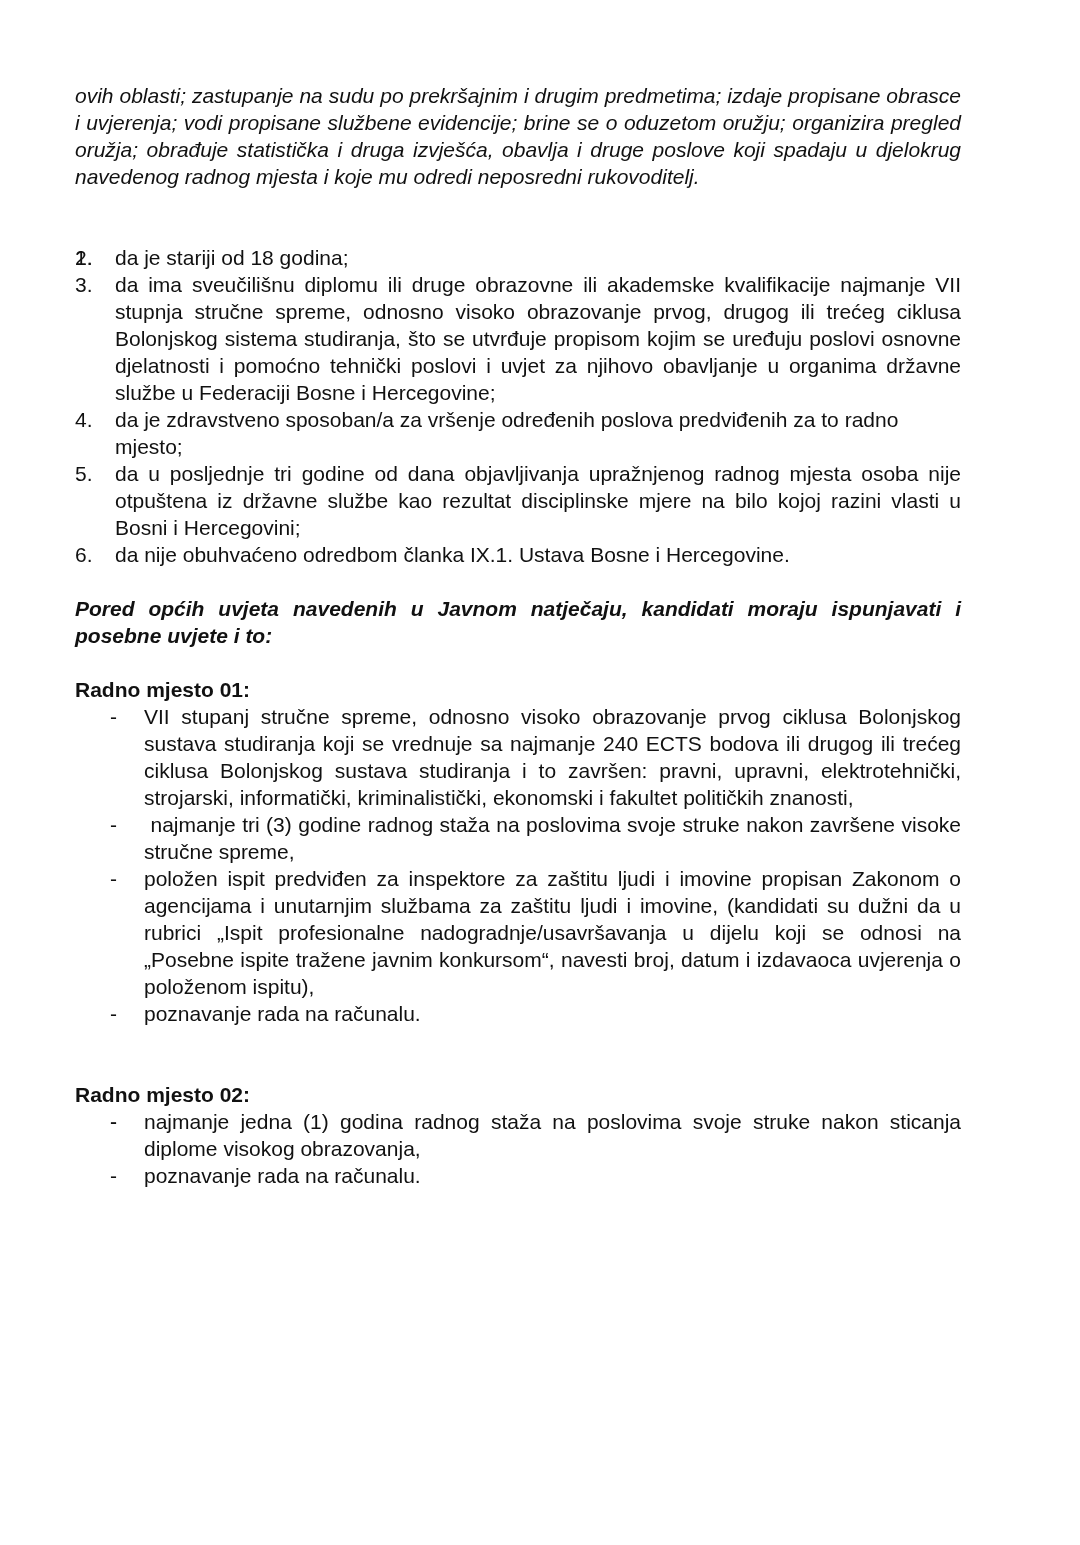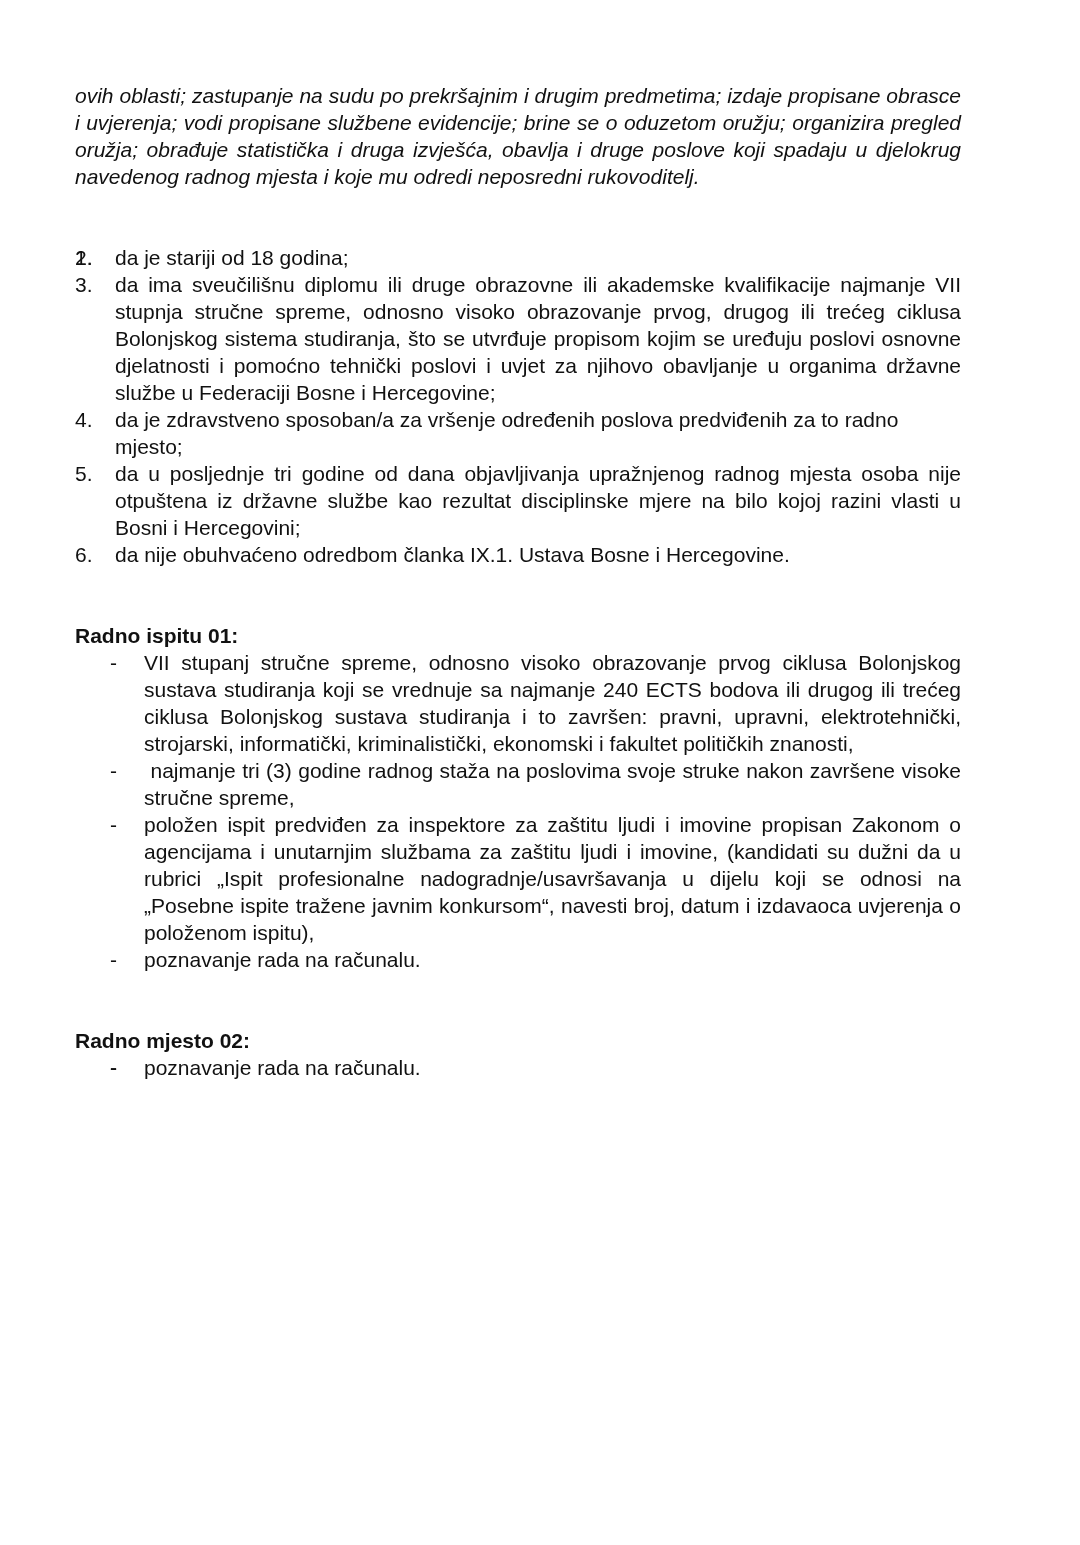--- a/index.html
+++ b/index.html
@@ -101,25 +101,26 @@
       <span>da u posljednje tri godine od dana objavljivanja upražnjenog radnog mjesta osoba nije otpuštena iz državne službe kao rezultat disciplinske mjere na bilo kojoj razini vlasti u Bosni i Hercegovini;</span>
     </li>
     <li>
       <span class="num">6.</span>
       <span>da nije obuhvaćeno odredbom članka IX.1. Ustava Bosne i Hercegovine.</span>
     </li>
   </ol>
 
   <div class="gap"></div>
 
+  <p class="para bold">Pored općih uvjeta navedenih u Javnom natječaju, kandidati moraju ispunjavati i posebne uvjete i to:</p>
 
   <div class="gap"></div>
 
   <section>
-    <p class="section-heading">Radno ispitu 01:</p>
+    <p class="section-heading">Radno mjesto 01:</p>
     <ul class="dash">
       <li>
         <span class="dash-mark">-</span>
         <span>VII stupanj stručne spreme, odnosno visoko obrazovanje prvog ciklusa Bolonjskog sustava studiranja koji se vrednuje sa najmanje 240 ECTS bodova ili drugog ili trećeg ciklusa Bolonjskog sustava studiranja i to završen: pravni, upravni, elektrotehnički, strojarski, informatički, kriminalistički, ekonomski i fakultet političkih znanosti,</span>
       </li>
       <li>
         <span class="dash-mark">-</span>
         <span style="white-space: pre-wrap;"> najmanje tri (3) godine radnog staža na poslovima svoje struke nakon završene visoke stručne spreme,</span>
       </li>
       <li>
@@ -136,20 +137,21 @@
   <div class="gap-big"></div>
 
   <section>
     <p class="section-heading">Radno mjesto 02:</p>
     <ul class="dash">
       <li>
         <span class="dash-mark">-</span>
       </li>
       <li>
         <span class="dash-mark">-</span>
+        <span>najmanje jedna (1) godina radnog staža na poslovima svoje struke nakon sticanja diplome visokog obrazovanja,</span>
       </li>
       <li>
         <span class="dash-mark">-</span>
         <span>poznavanje rada na računalu.</span>
       </li>
     </ul>
   </section>
 
 </div>
 

